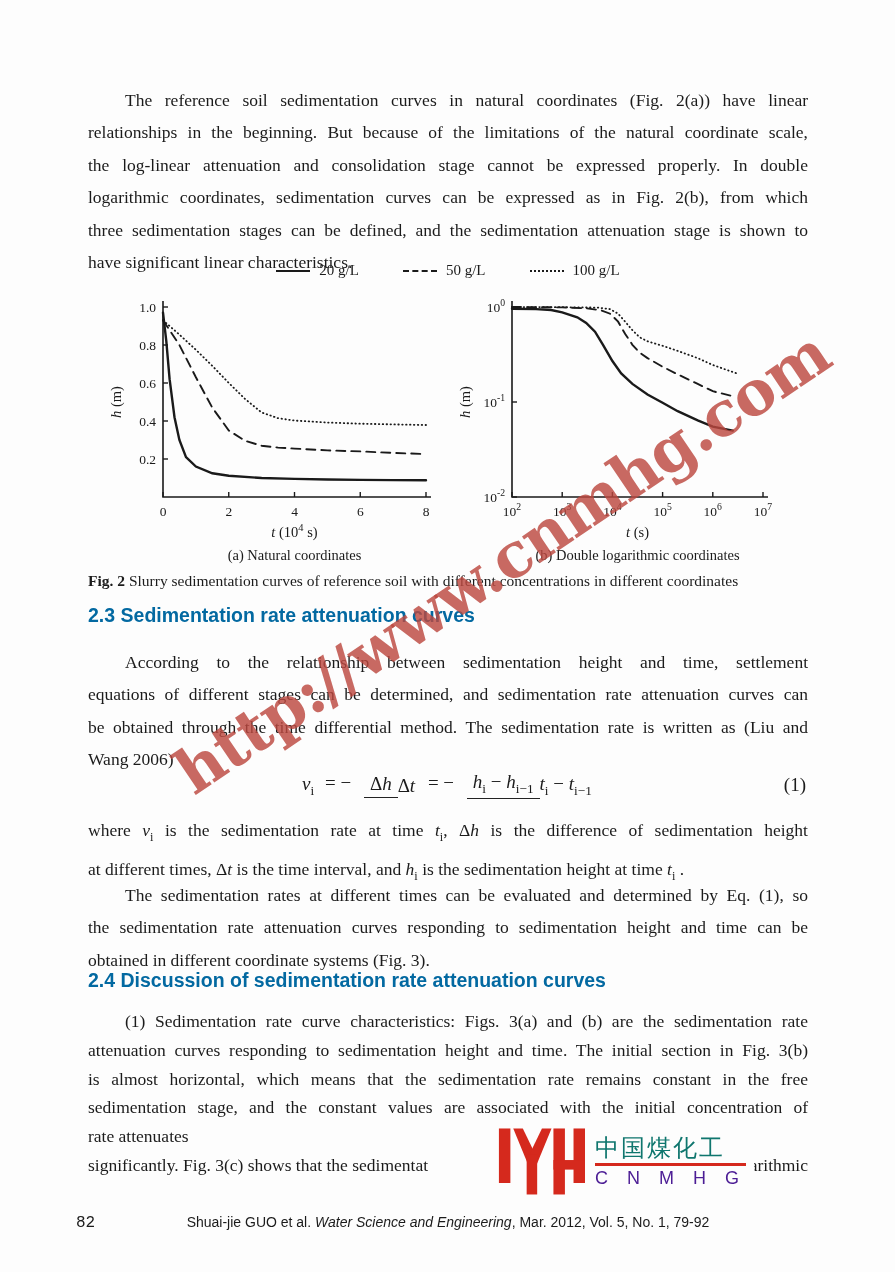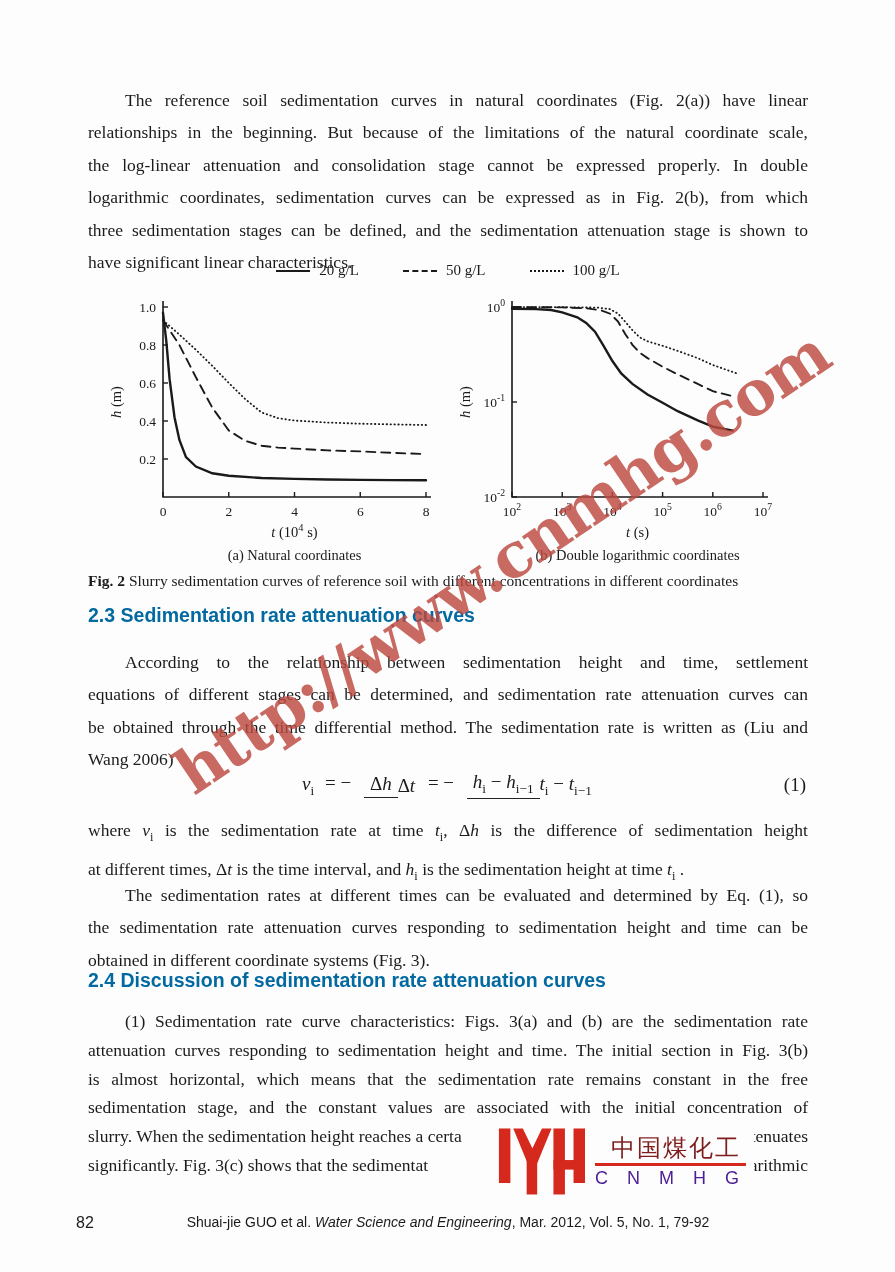--- a/index.html
+++ b/index.html
@@ -43,27 +43,27 @@
 
   
   .watermark{position:absolute;left:182px;top:742px;z-index:40;white-space:nowrap;
              font-family:"DejaVu Serif",serif;font-weight:bold;font-size:62px;letter-spacing:-1px;
              color:rgba(188,72,64,0.82);transform:rotate(-34deg);transform-origin:0 50%;pointer-events:none;}
 
   
   .logo{position:absolute;left:494px;top:1122px;z-index:50;display:flex;align-items:center;gap:10px;
         background:#fdfdfd;padding:3px 8px 3px 3px;}
   .logo-text{display:flex;flex-direction:column;}
-  .logo-cn{font-family:"Liberation Sans",sans-serif;font-size:24px;color:#7f1d1d;letter-spacing:2px;line-height:28px;margin-left:16px;}
+  .logo-cn{font-family:"Liberation Sans",sans-serif;font-size:24px;color:#0f766e;letter-spacing:2px;line-height:28px;}
   .logo-divider{height:3px;background:#d5291d;margin:1px 0 2px;}
   .logo-en{font-family:"Liberation Sans",sans-serif;font-size:18px;color:#4c1d95;letter-spacing:7px;line-height:20px;}
 
   
   .footer{position:absolute;left:88px;top:1214px;width:720px;font-family:"Liberation Sans",sans-serif;font-size:14px;}
-  .page-num{position:absolute;left:-12px;top:0;font-family:Liberation Sans, sans-serif;font-size:16px;}
+  .page-num{position:absolute;left:-12px;top:0;font-family:Liberation Mono, monospace;font-size:16px;}
   .footer-text{display:block;text-align:center;}
 </style>
 </head>
 <body>
 
 <div class="page">
 
   <div class="col" style="top:84px">
       <div class="tline indent">The reference soil sedimentation curves in natural coordinates (Fig. 2(a)) have linear</div>
       <div class="tline">relationships in the beginning. But because of the limitations of the natural coordinate scale,</div>
@@ -197,21 +197,20 @@
   <div class="col sec-head" style="top:969px">2.4 Discussion of sedimentation rate attenuation curves</div>
 
   <div class="col tight" style="top:1007px">
     <div>
         <div class="tline indent">(1) Sedimentation rate curve characteristics: Figs. 3(a) and (b) are the sedimentation rate</div>
         <div class="tline">attenuation curves responding to sedimentation height and time. The initial section in Fig. 3(b)</div>
         <div class="tline">is almost horizontal, which means that the sedimentation rate remains constant in the free</div>
         <div class="tline">sedimentation stage, and the constant values are associated with the initial concentration of</div>
       </div>
     <div class="tline gapline">
-      <span>slurry. When the sedimentation height reaches a certa</span>
       <span>rate attenuates</span>
     </div>
     <div class="tline gapline">
       <span>significantly. Fig. 3(c) shows that the sedimentat</span>
       <span>le logarithmic</span>
     </div>
   </div>
 
   <div class="watermark">http://www.cnmhg.com</div>
 

